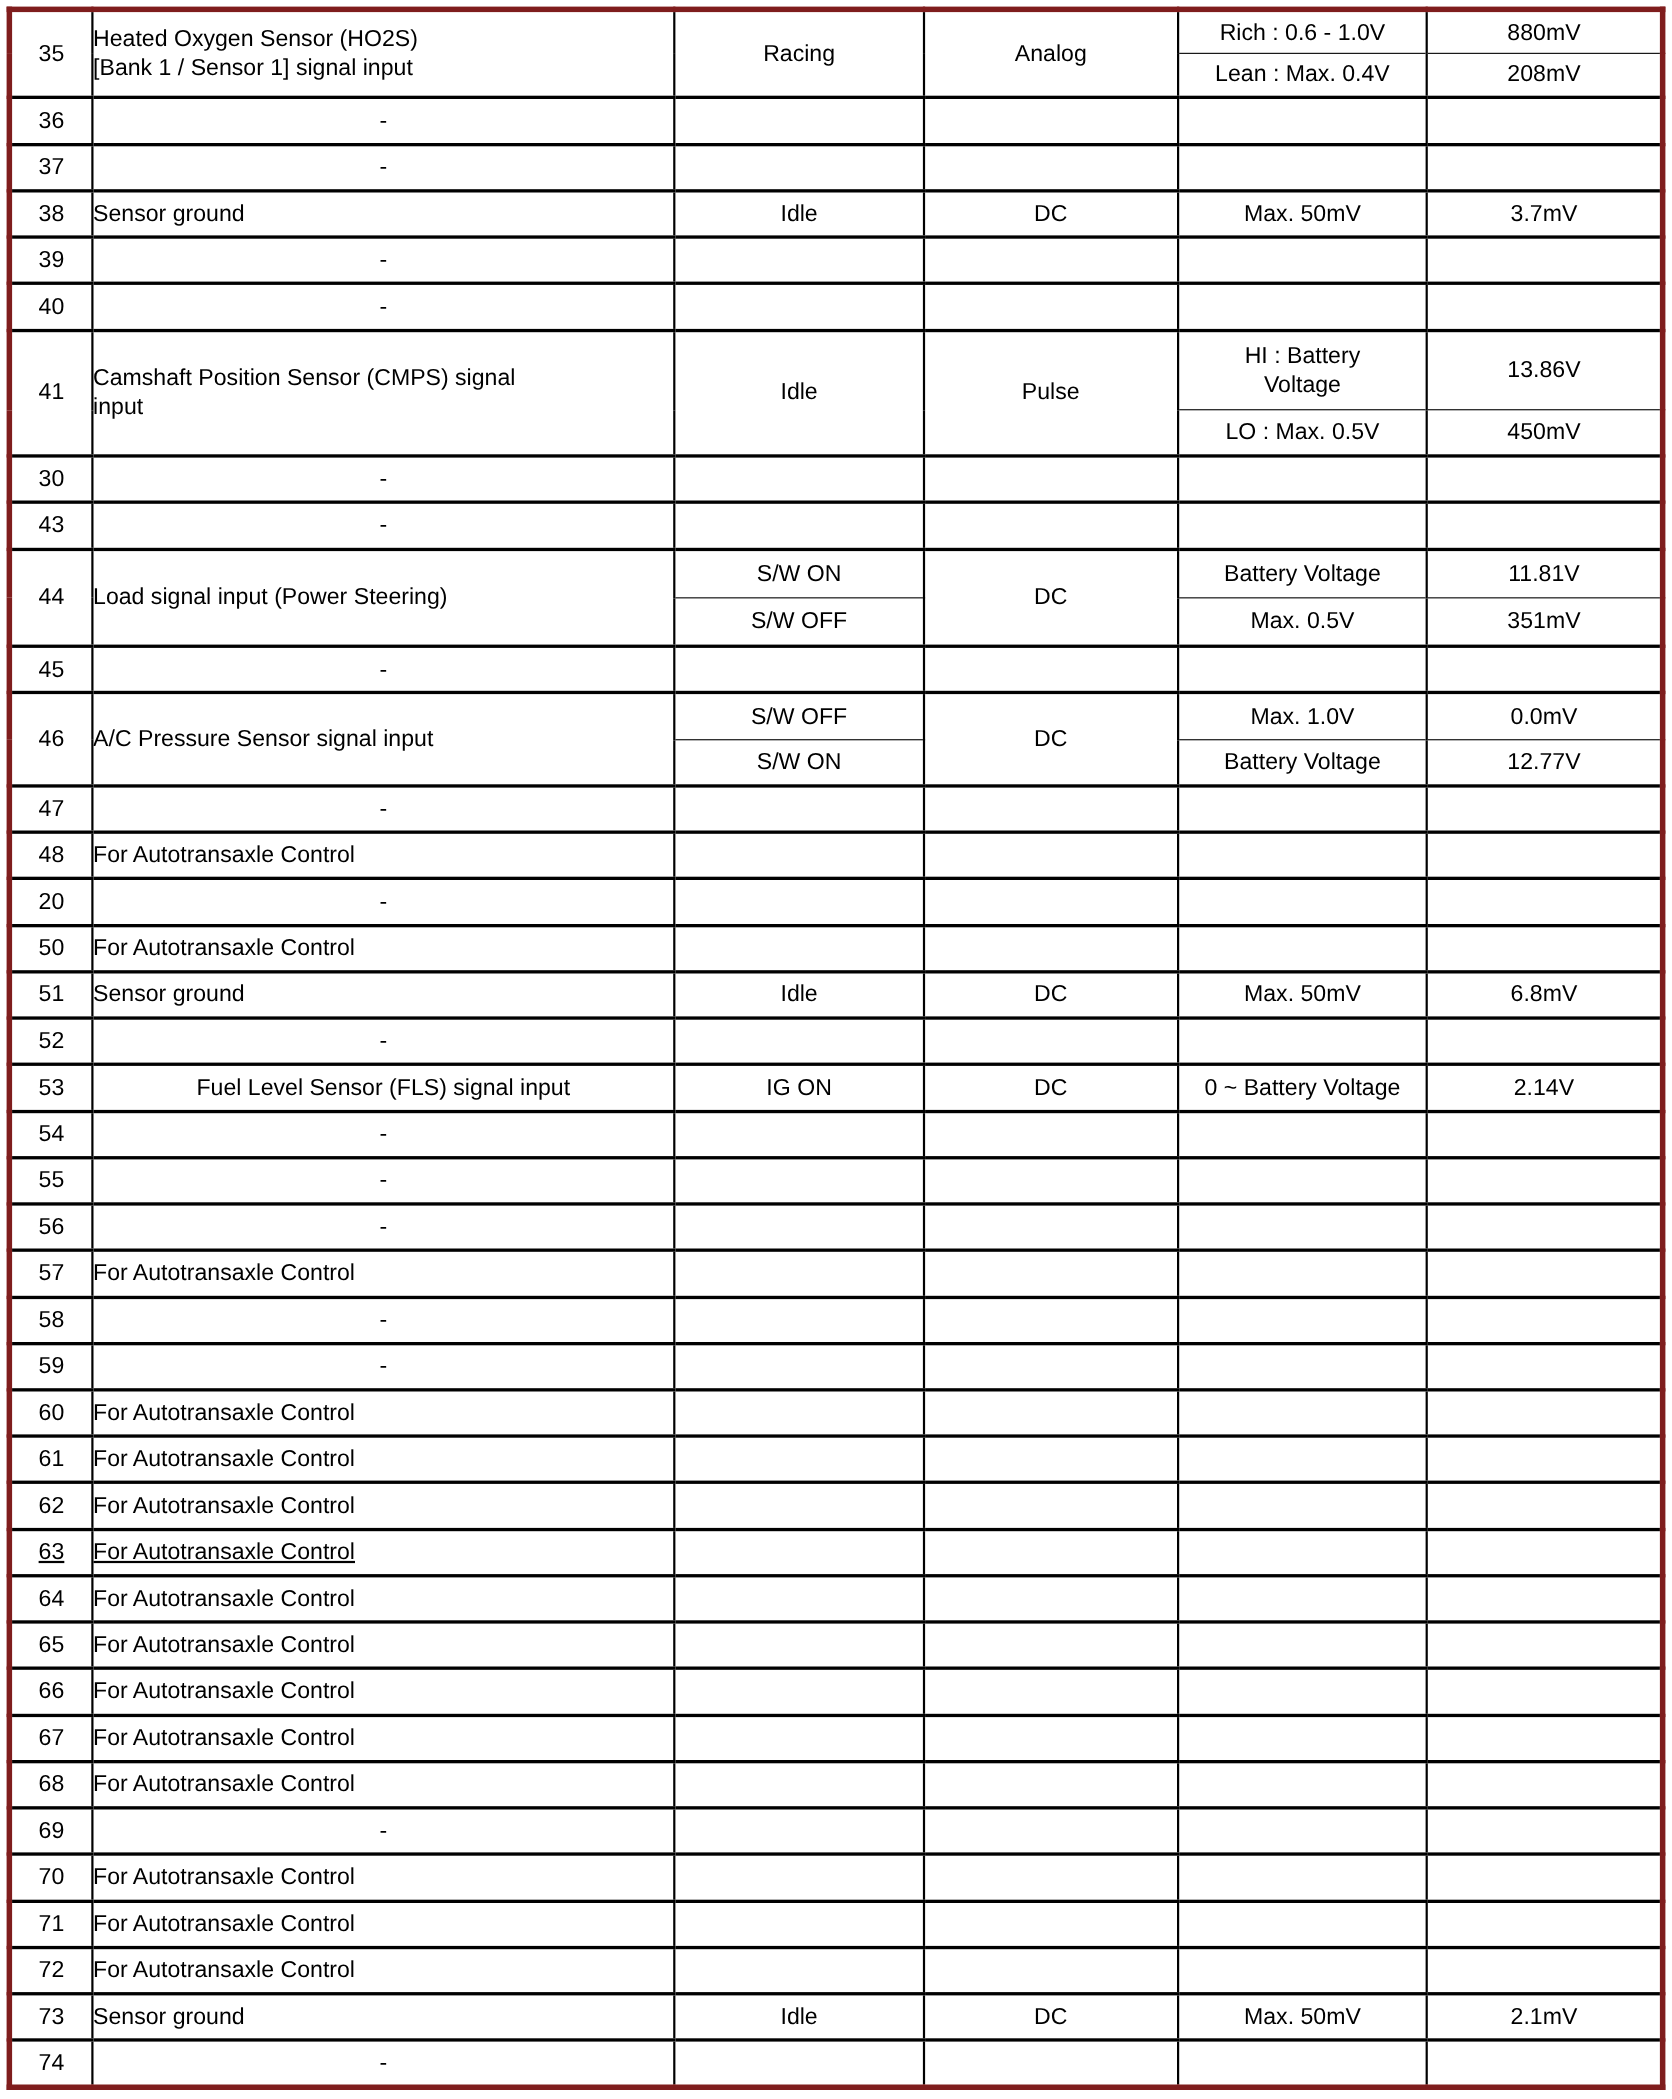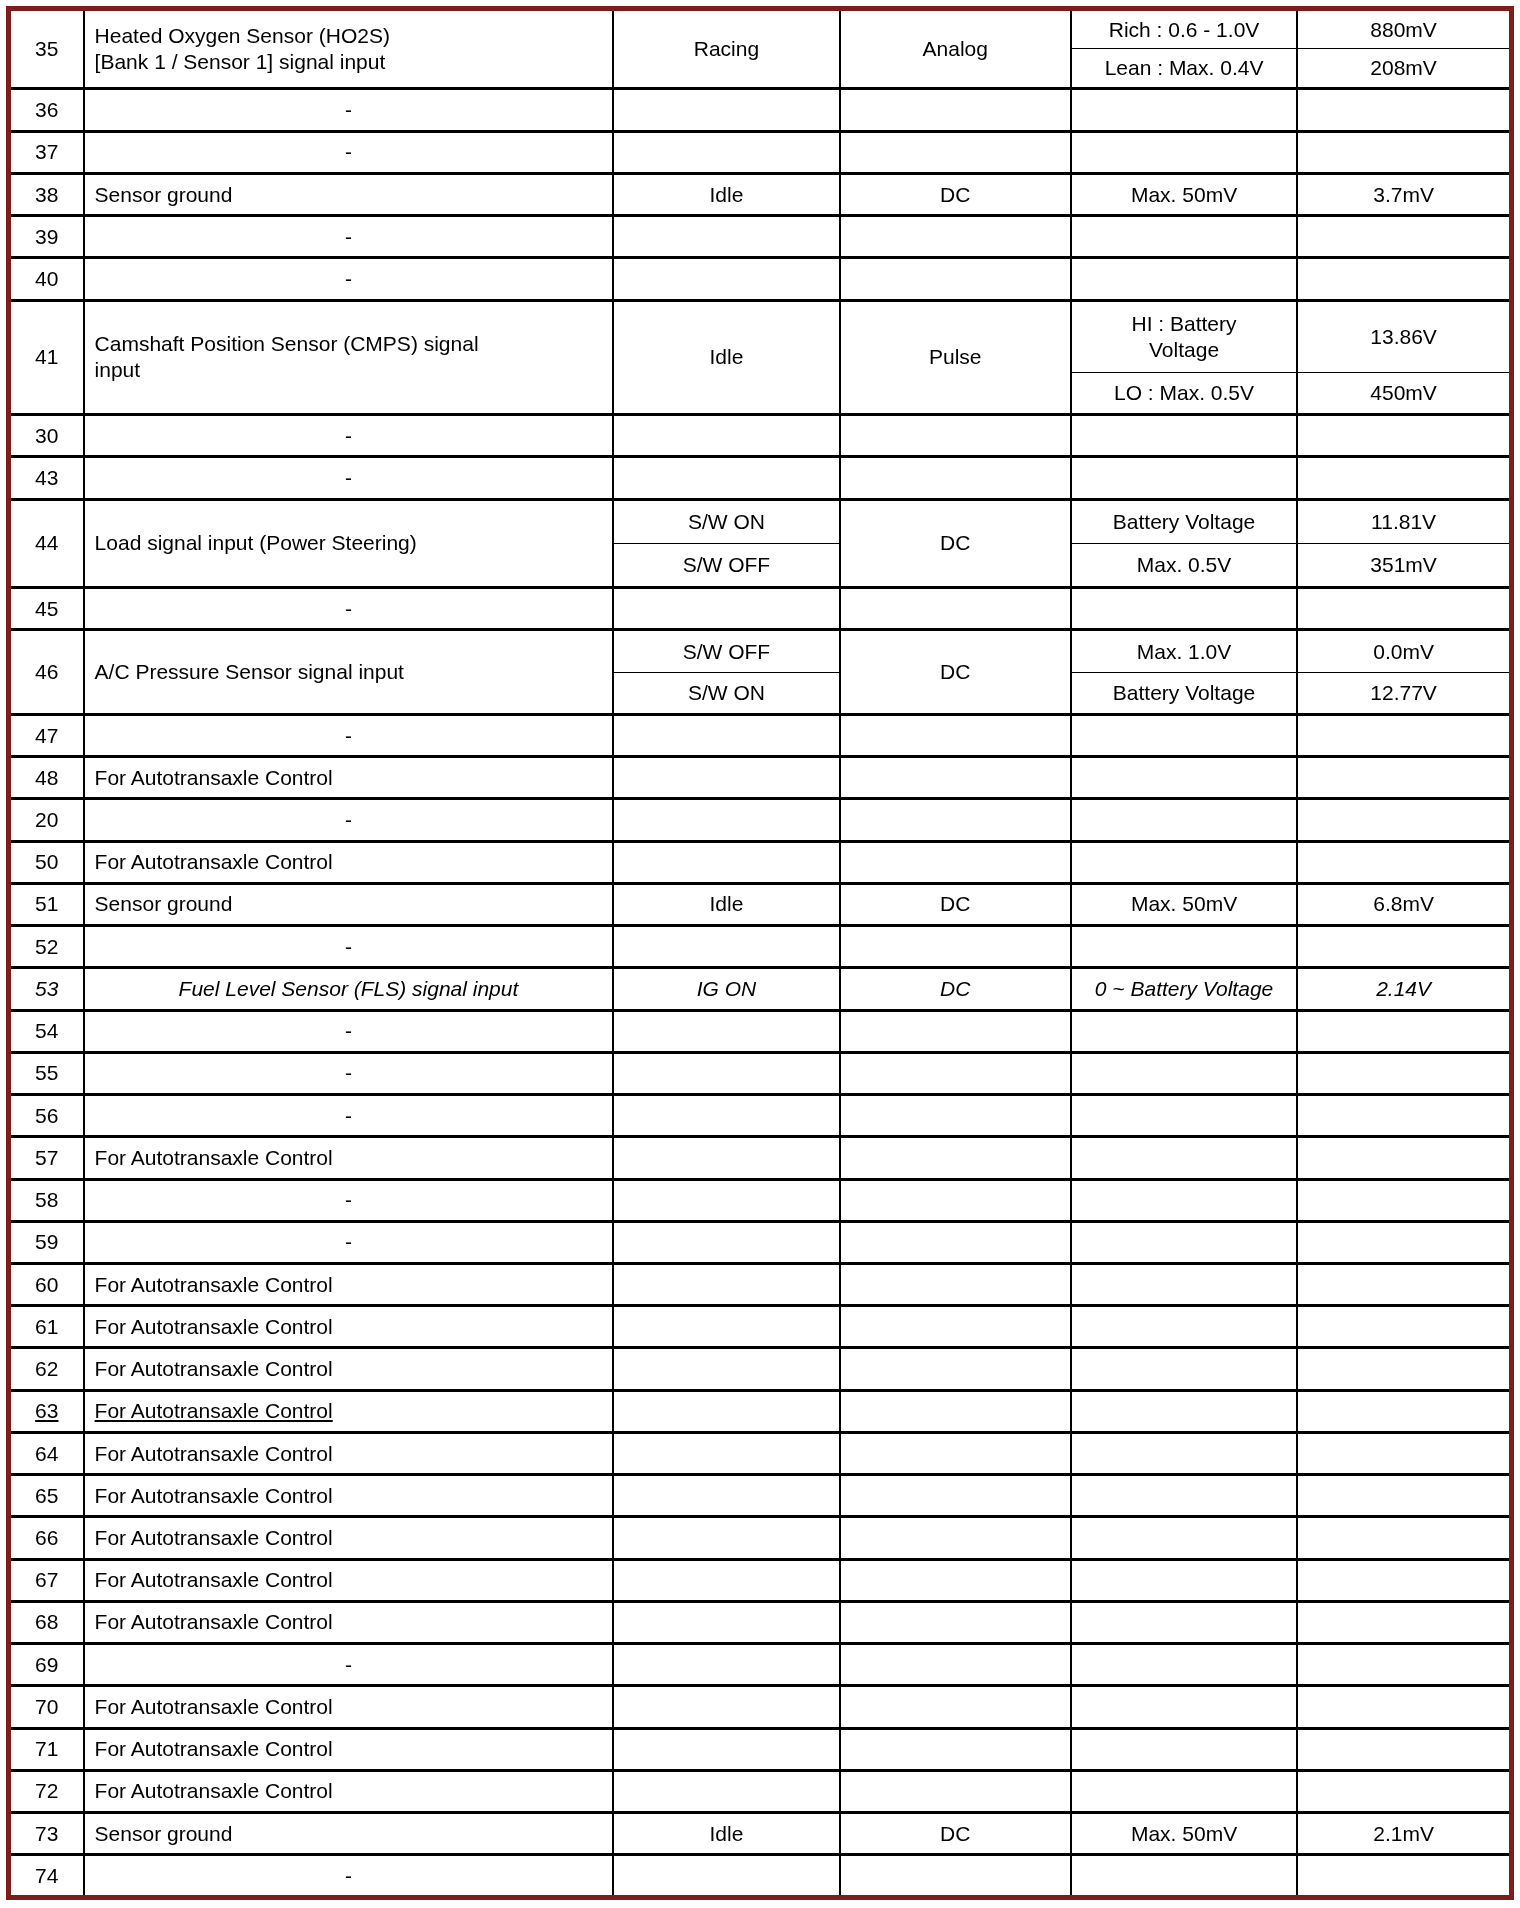--- a/index.html
+++ b/index.html
@@ -36,21 +36,21 @@
     vertical-align: middle;
     white-space: pre-line;
     overflow: hidden;
     color: #000000;
   }
   table.pin-table tr.sub-row > td {
     border-top-width: 1px;
   }
   table.pin-table td.desc {
     text-align: left;
-    padding-left: 10px;
+    padding-left: 0;
     padding-right: 8px;
   }
   table.pin-table td.desc.center {
     text-align: center;
     padding-left: 0;
     padding-right: 0;
   }
 </style>
 </head>
 <body>
@@ -224,21 +224,21 @@
           <td>6.8mV</td>
         </tr>
         <tr style="height: 42px;">
           <td>52</td>
           <td class="desc center">-</td>
           <td></td>
           <td></td>
           <td></td>
           <td></td>
         </tr>
-        <tr style="height: 42px; font-style: italic;">
+        <tr style="height: 42px;">
           <td>53</td>
           <td class="desc center">Fuel Level Sensor (FLS) signal input</td>
           <td>IG ON</td>
           <td>DC</td>
           <td>0 ~ Battery Voltage</td>
           <td>2.14V</td>
         </tr>
         <tr style="height: 42px;">
           <td>54</td>
           <td class="desc center">-</td>

